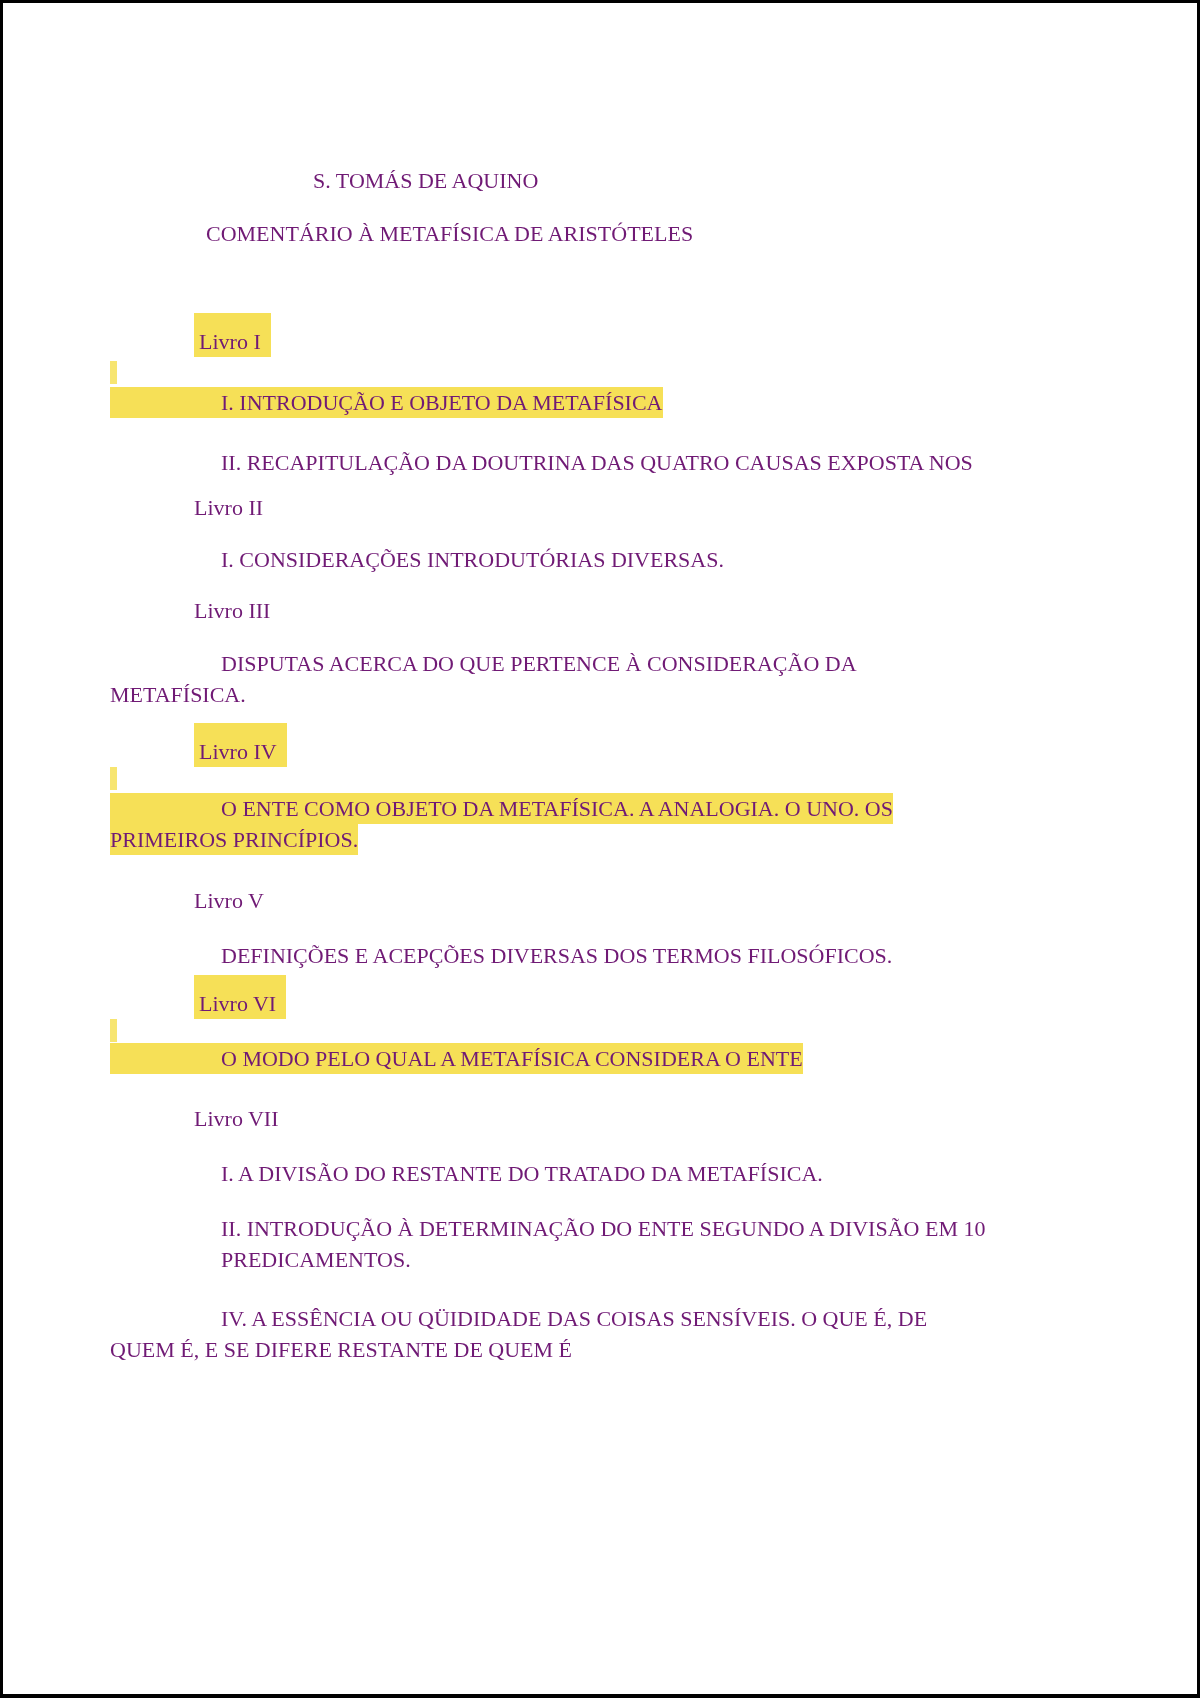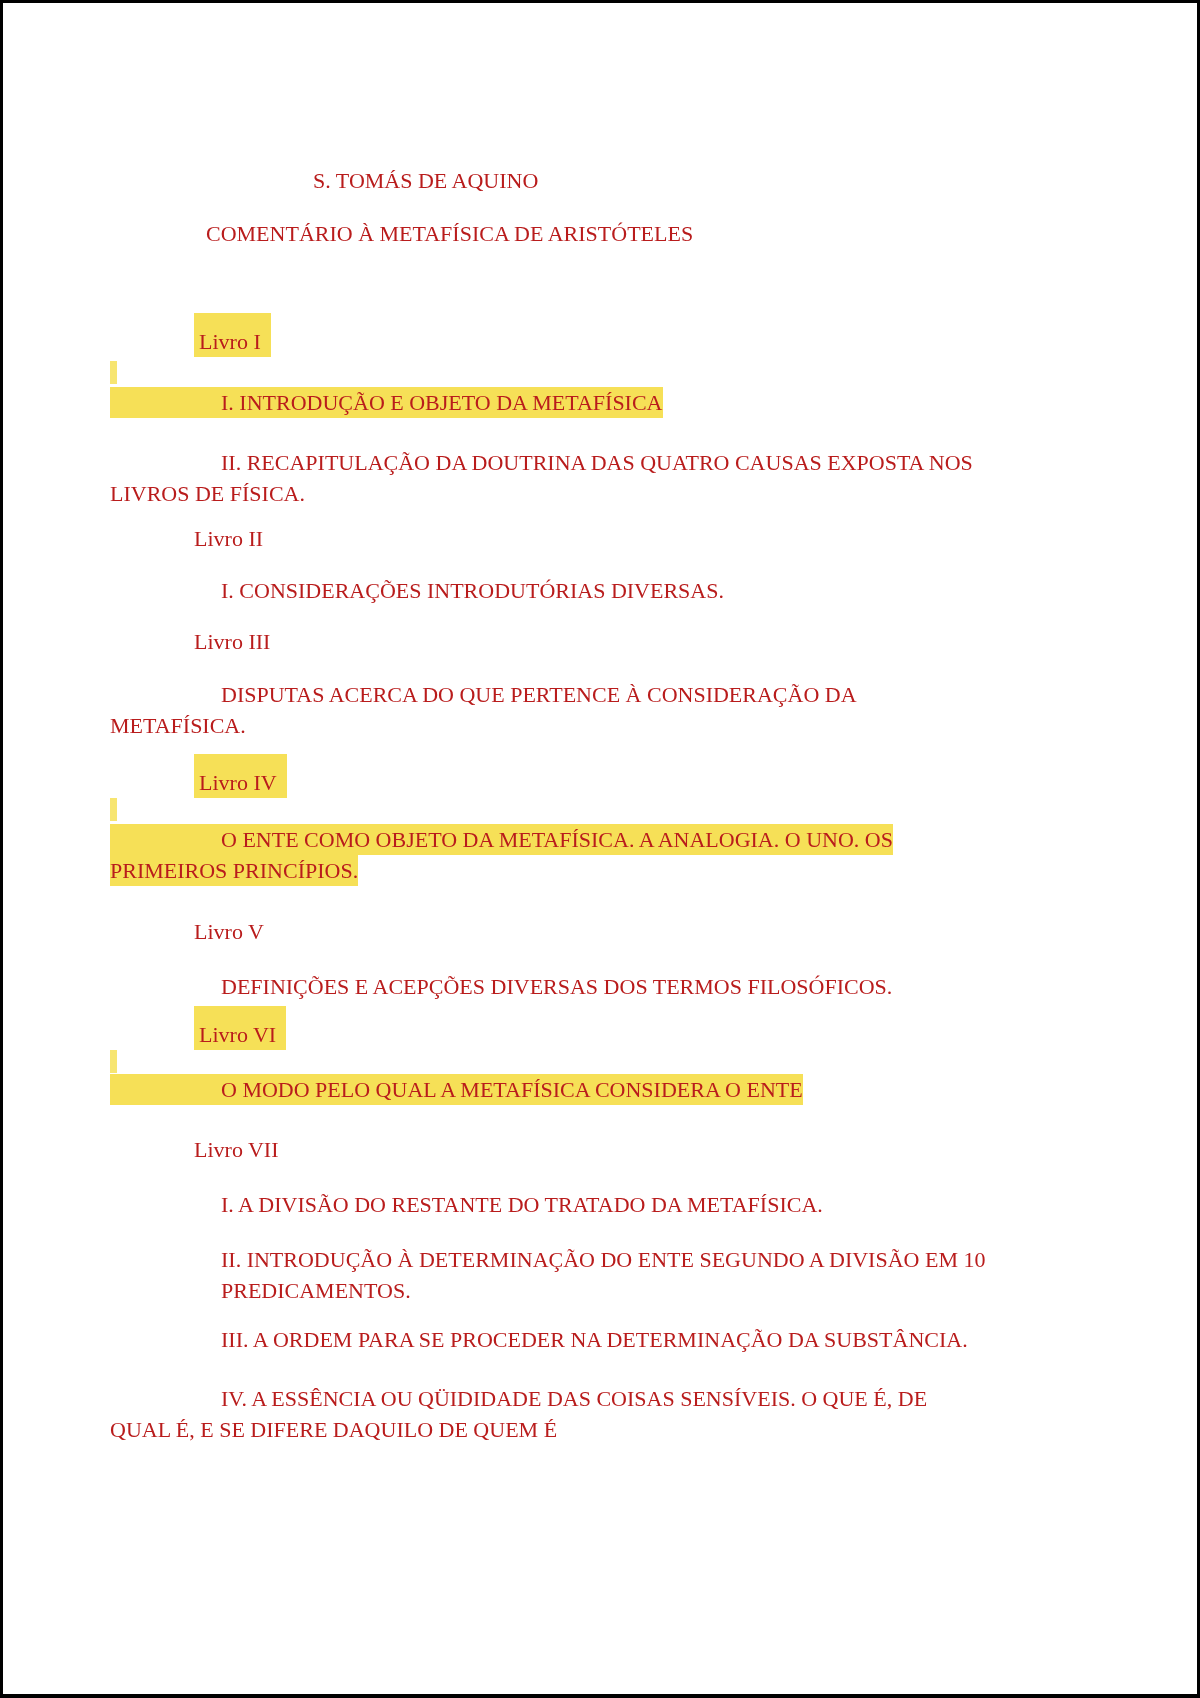--- a/index.html
+++ b/index.html
@@ -7,21 +7,21 @@
   .page {
     position:relative;
     width:1200px; height:1698px;
     box-sizing:border-box;
     background:#ffffff;
     border:3px solid #000000;
     border-bottom-width:4px;
     overflow:hidden;
     font-family:"Liberation Serif","DejaVu Serif",serif;
     font-size:22px;
-    color:#b91c1c;
+    color:#701a75;
   }
   .content { padding-left:107px; padding-right:40px; }
   .l { line-height:31px; white-space:nowrap; }
   
   .t1 { padding-left:203px; }
   .t2 { padding-left:96px; }
   .t3 { padding-left:237px; }
   
   .book { padding-left:84px; }
   
@@ -40,21 +40,20 @@
   <div class="content">
 
     <div class="l t1" style="margin-top:162px">S. TOMÁS DE AQUINO</div>
     <div class="l t2" style="margin-top:22px">COMENTÁRIO À METAFÍSICA DE ARISTÓTELES</div>
 
     <div class="l book" style="margin-top:77px"><span class="hl">Livro I</span></div>
     <div class="bar" style="margin-top:4px"></div>
     <div class="l ind hlband" style="margin-top:3px">I. INTRODUÇÃO E OBJETO DA METAFÍSICA</div>
 
     <div class="l ind" style="margin-top:29px">II. RECAPITULAÇÃO DA DOUTRINA DAS QUATRO CAUSAS EXPOSTA NOS</div>
-    <div class="l">LIVROS DE FÍSICA.</div>
 
 
     <div class="l book" style="margin-top:14px">Livro II</div>
     <div class="l ind" style="margin-top:21px">I. CONSIDERAÇÕES INTRODUTÓRIAS DIVERSAS.</div>
 
     <div class="l book" style="margin-top:20px">Livro III</div>
     <div class="l ind" style="margin-top:22px">DISPUTAS ACERCA DO QUE PERTENCE À CONSIDERAÇÃO DA</div>
     <div class="l">METAFÍSICA.</div>
 
     <div class="l book" style="margin-top:26px"><span class="hl">Livro IV</span></div>
@@ -68,19 +67,18 @@
     <div class="l book" style="margin-top:17px"><span class="hl">Livro VI</span></div>
     <div class="bar"></div>
     <div class="l ind hlband" style="margin-top:1px">O MODO PELO QUAL A METAFÍSICA CONSIDERA O ENTE</div>
 
     <div class="l book" style="margin-top:29px">Livro VII</div>
     <div class="l ind" style="margin-top:24px">I. A DIVISÃO DO RESTANTE DO TRATADO DA METAFÍSICA.</div>
 
     <div class="l ind" style="margin-top:24px">II. INTRODUÇÃO À DETERMINAÇÃO DO ENTE SEGUNDO A DIVISÃO EM 10</div>
     <div class="l ind">PREDICAMENTOS.</div>
 
-    <div class="l ind" style="margin-top:18px">III. A ORDEM PARA SE PROCEDER NA DETERMINAÇÃO DA SUBSTÂNCIA.</div>
 
     <div class="l ind" style="margin-top:28px">IV. A ESSÊNCIA OU QÜIDIDADE DAS COISAS SENSÍVEIS. O QUE É, DE</div>
-    <div class="l">QUAL É, E SE DIFERE DAQUILO DE QUEM É</div>
+    <div class="l">QUEM É, E SE DIFERE RESTANTE DE QUEM É</div>
 
   </div>
 </div>
 
 </body></html>

